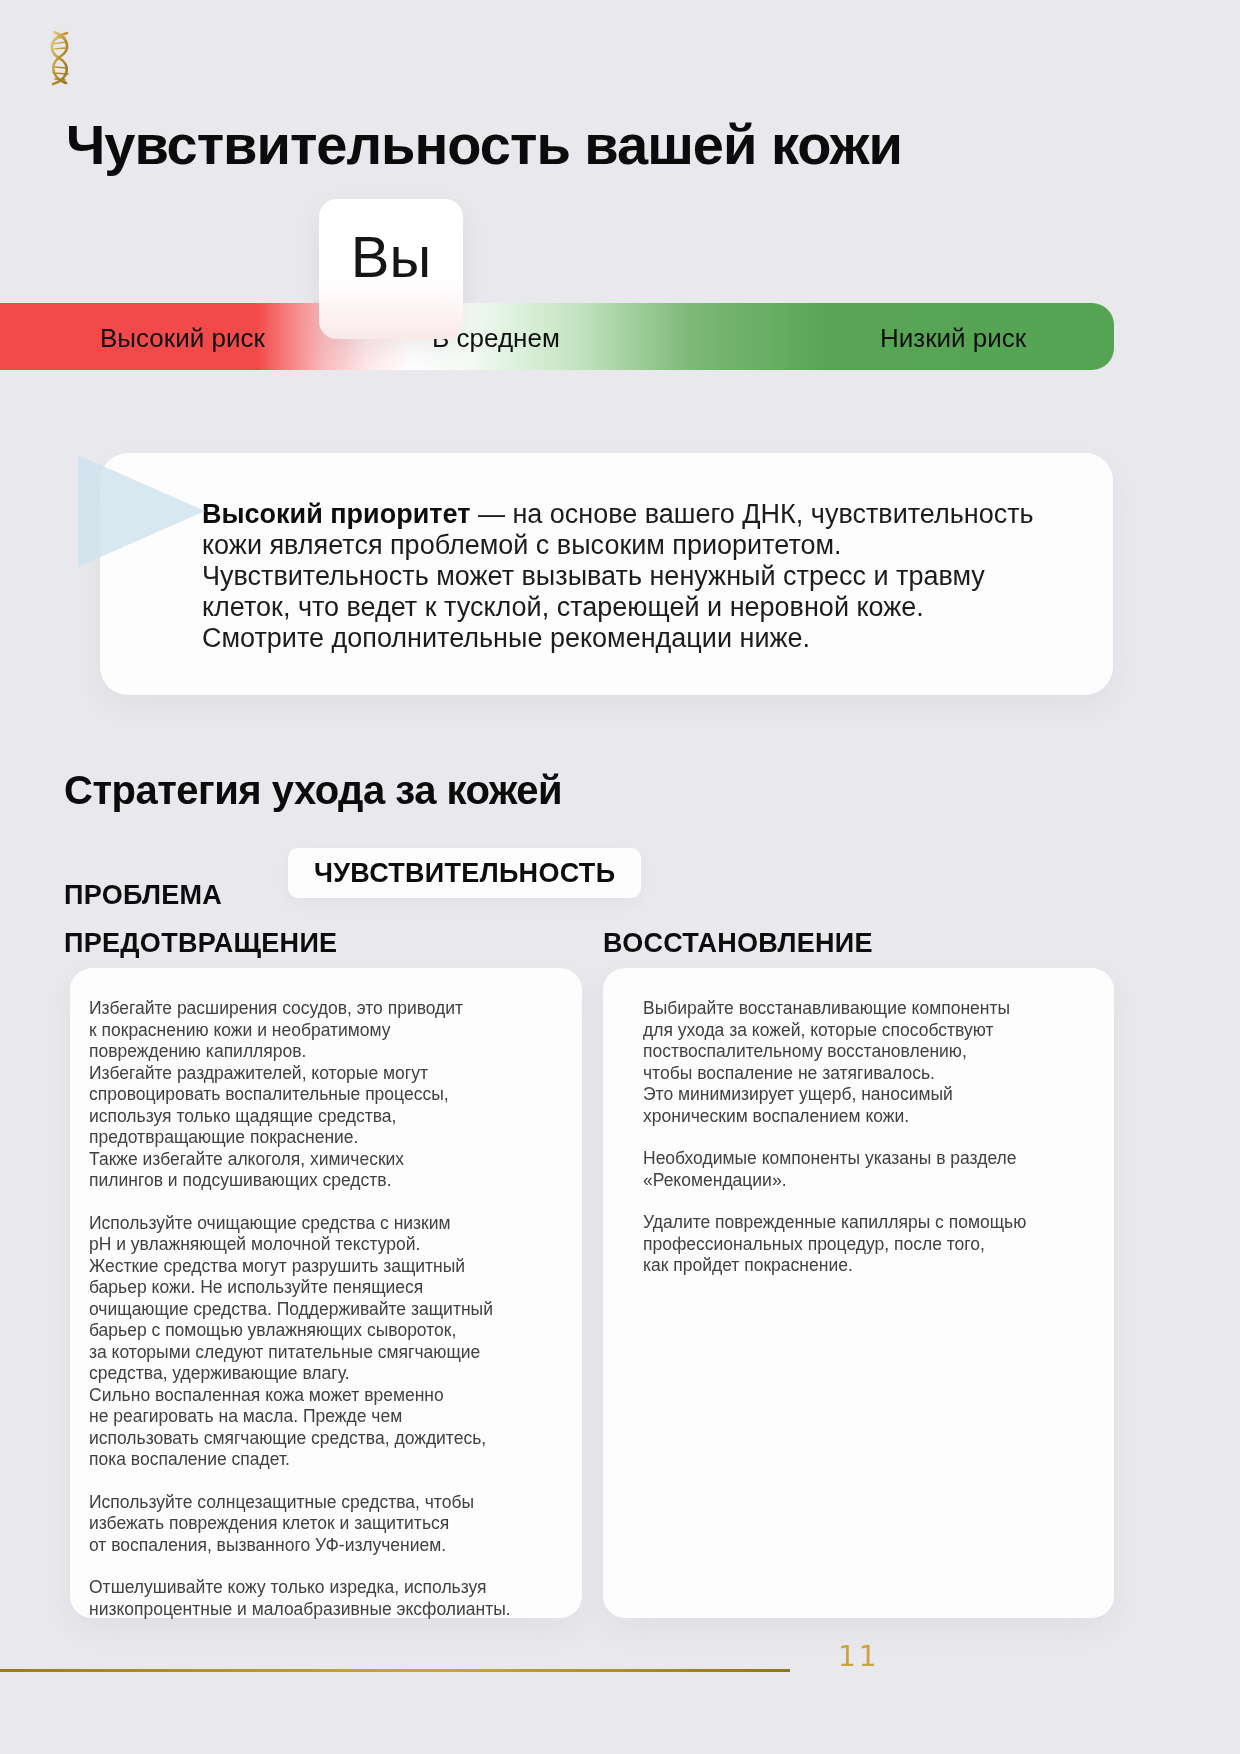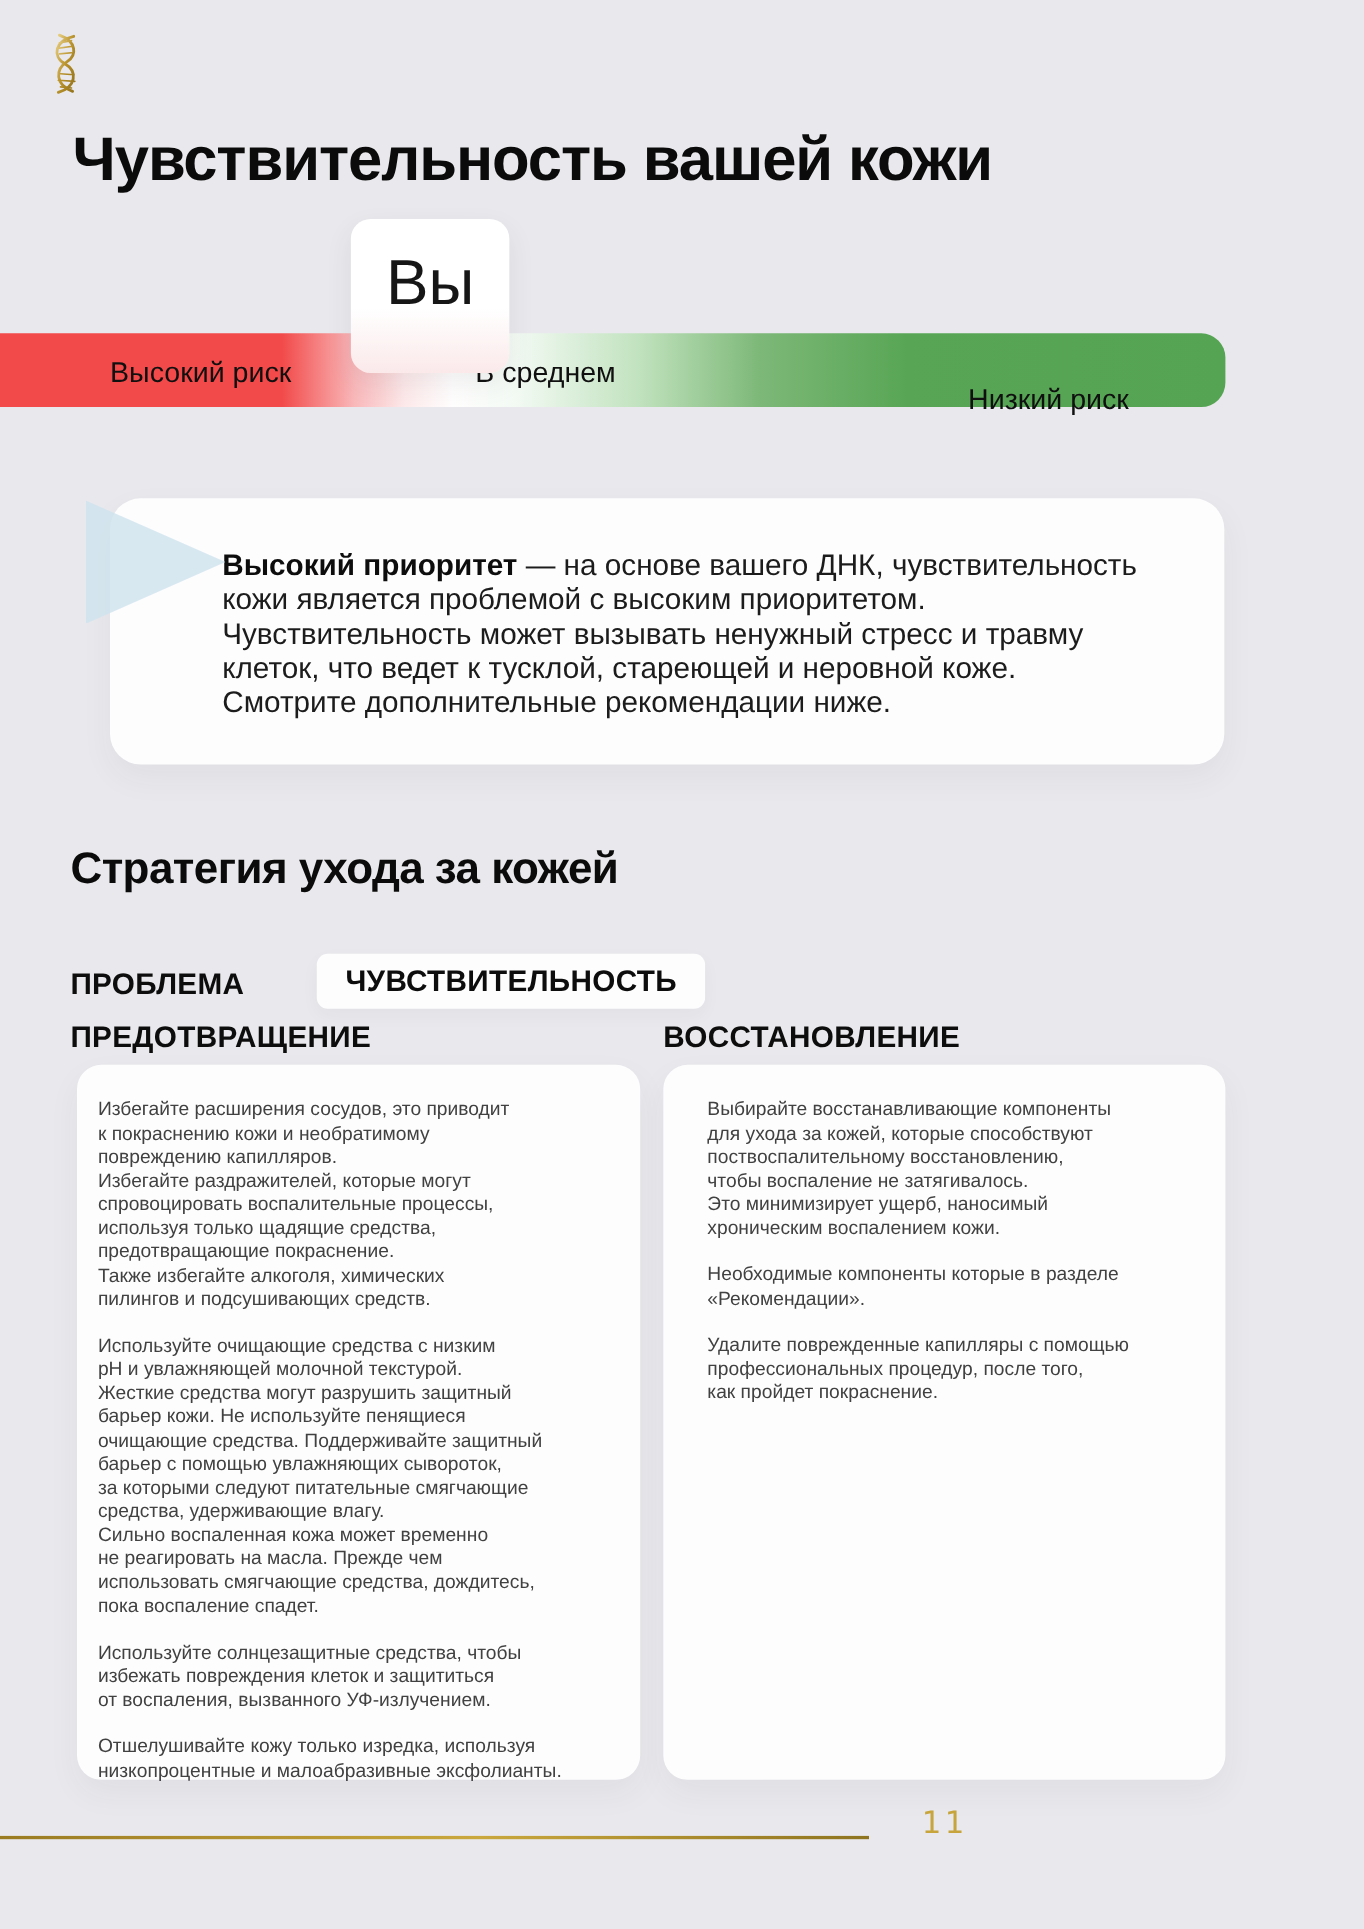--- a/index.html
+++ b/index.html
@@ -21,21 +21,21 @@
     border-radius:0 22px 22px 0;
     background:linear-gradient(90deg,
       #f24a4a 0%, #f24a4a 23%, #f9b9bb 29%, #fde9ea 33%, #fffefe 37%,
       #f3faf4 42%, #c2e3bf 52%, #7db878 62%, #58a655 74%, #55a453 100%);
   }
   .risk-label{
     position:absolute;top:20px;font-size:26px;font-weight:500;color:#101010;white-space:nowrap;
   }
   .risk-label.high{left:100px;}
   .risk-label.mid{left:432px;}
-  .risk-label.low{left:880px;margin-top:25px;}
+  .risk-label.low{left:880px;}
   
   .you-marker{
     position:absolute;left:319px;top:199px;width:144px;height:140px;
     border-radius:18px;
     background:linear-gradient(180deg,#ffffff 0%,#ffffff 58%,#fbe9ea 100%);
     box-shadow:0 10px 24px rgba(50,50,70,.08);
     display:flex;align-items:center;justify-content:center;
   }
   .you-marker span{font-size:58px;font-weight:300;color:#161616;padding-bottom:26px;}
   
@@ -56,21 +56,21 @@
   
   .h2{
     position:absolute;left:64px;top:768px;width:900px;
     font-size:40px;font-weight:800;letter-spacing:-0.5px;color:#0b0b0b;
   }
   .col-label{
     position:absolute;font-size:27px;font-weight:800;color:#0d0d0d;letter-spacing:.3px;white-space:nowrap;
   }
   .lbl-problem{left:64px;top:880px;}
   .pill{
-    position:absolute;left:288px;top:867px;height:50px;padding:0 26px;
+    position:absolute;left:288px;top:848px;height:50px;padding:0 26px;
     background:#fdfdfe;border-radius:10px;display:flex;align-items:center;
     box-shadow:0 6px 16px rgba(40,40,60,.04);
   }
   .pill span{font-size:27px;font-weight:800;color:#0d0d0d;letter-spacing:.3px;white-space:nowrap;}
   .lbl-prevention{left:64px;top:928px;}
   .lbl-recovery{left:603px;top:928px;}
   
   .card{
     position:absolute;top:968px;height:650px;background:#fdfdfe;border-radius:22px;
     box-shadow:0 12px 30px rgba(40,40,60,.05);box-sizing:border-box;
@@ -169,21 +169,21 @@
       <p>Отшелушивайте кожу только изредка, используя
 низкопроцентные и малоабразивные эксфолианты.</p>
     </div>
   <div class="card right">
       <p>Выбирайте восстанавливающие компоненты
 для ухода за кожей, которые способствуют
 поствоспалительному восстановлению,
 чтобы воспаление не затягивалось.
 Это минимизирует ущерб, наносимый
 хроническим воспалением кожи.</p>
-      <p>Необходимые компоненты которые в разделе
+      <p>Необходимые компоненты указаны в разделе
 «Рекомендации».</p>
       <p>Удалите поврежденные капилляры с помощью
 профессиональных процедур, после того,
 как пройдет покраснение.</p>
     </div>
 
   <div class="footer-line"></div>
   <div class="page-number">11</div>
 
 </div>

